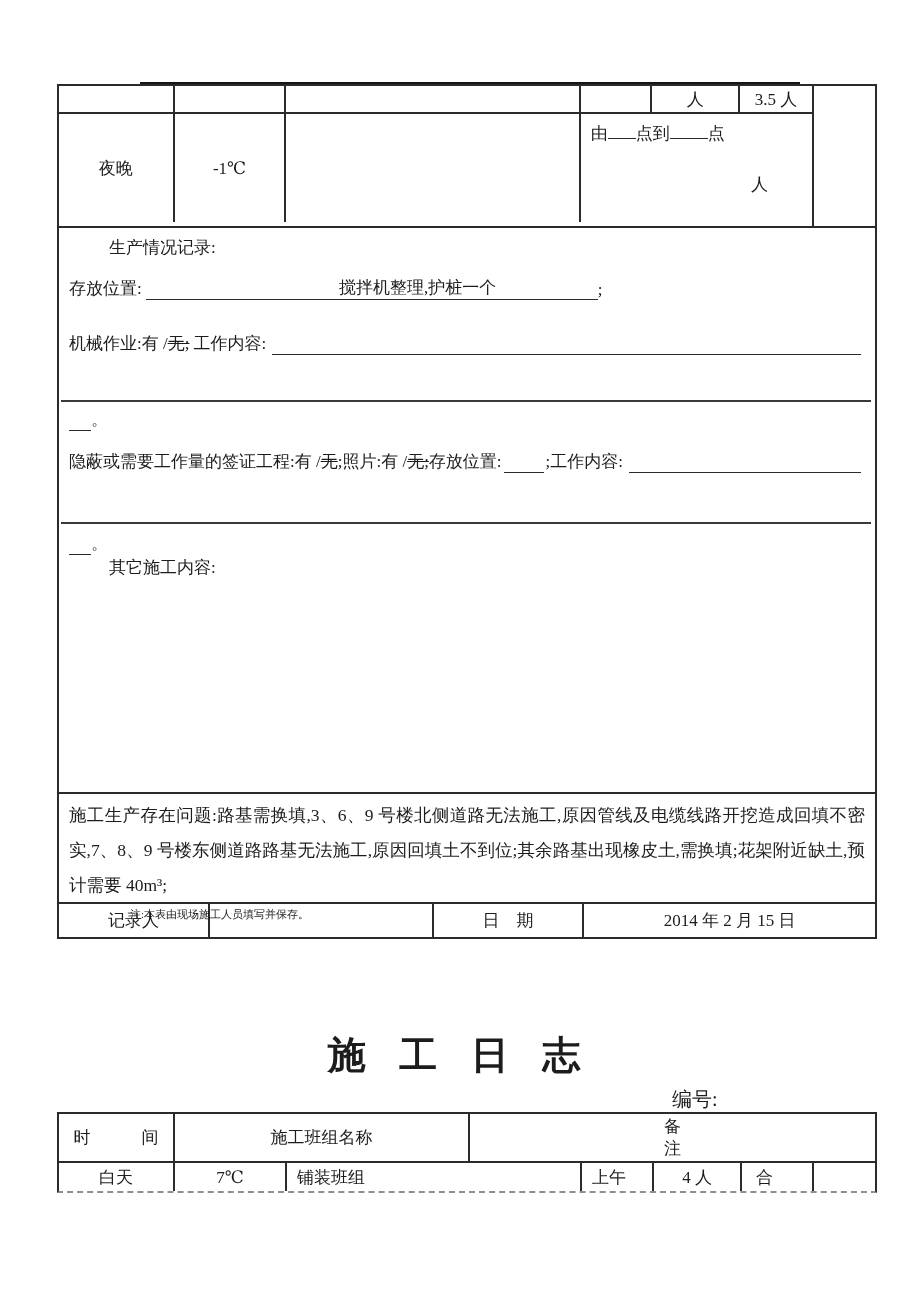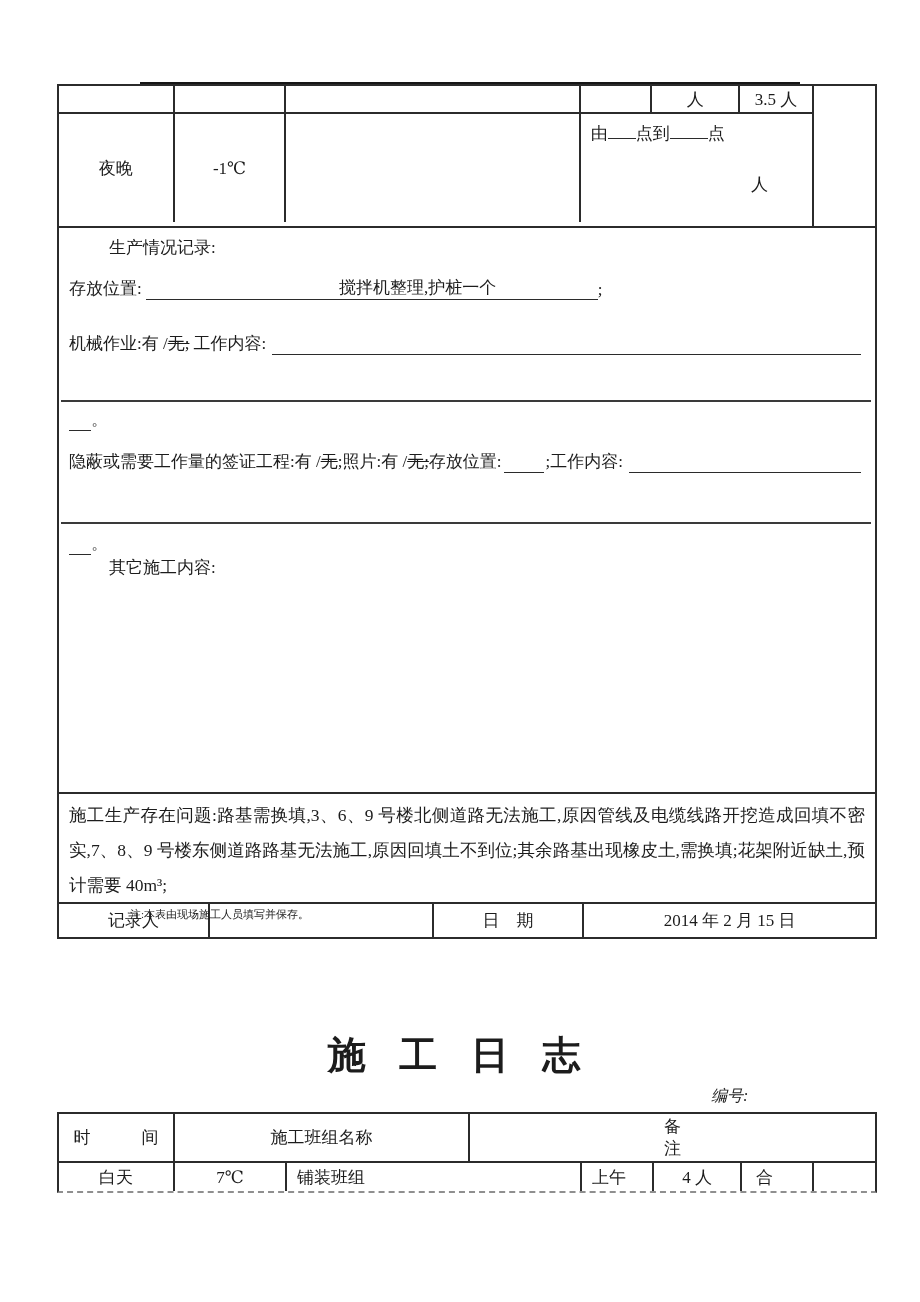--- a/index.html
+++ b/index.html
@@ -29,21 +29,21 @@
   .hr-full{position:absolute;left:2px;right:4px;border-bottom:2px solid #3a3a3a;height:0;}
   .struck{text-decoration:line-through;}
   .problems{border-top:2px solid #2b2b2b;height:110px;padding:4px 10px 0 10px;line-height:35px;text-align:justify;font-size:17.5px;}
   .frow{display:flex;height:35px;border-top:2px solid #2b2b2b;}
   .frow .fc{border-right:2px solid #2b2b2b;display:flex;align-items:center;justify-content:center;}
   .frow .fc:last-child{border-right:none;flex:1;}
   .fc-1{width:151px;} .fc-2{width:224px;} .fc-3{width:150px;}
   .note{position:absolute;left:130px;top:907px;font-size:11px;}
   
   .title{position:absolute;left:0;top:1030px;width:920px;text-align:center;font-size:38px;font-weight:bold;letter-spacing:12px;}
-  .serial{position:absolute;left:711px;top:1086px;font-size:16px;font-style:italic;}
+  .serial{position:absolute;left:672px;top:1086px;font-size:20px;}
   
   .btable{position:absolute;left:57px;top:1112px;width:820px;border:2px solid #2b2b2b;border-bottom:2px dashed #8f8f8f;background:#fff;}
   .bh{display:flex;height:49px;border-bottom:2px solid #2b2b2b;}
   .bh .c,.br .c{border-right:2px solid #2b2b2b;display:flex;align-items:center;justify-content:center;}
   .bh .c:last-child,.br .c:last-child{border-right:none;flex:1;}
   .bh .merged{width:232px;}
   .br{display:flex;height:28px;}
   .remark-stack{display:block;width:1.1em;margin:auto;word-break:break-all;line-height:22px;text-align:center;}
   .cell-left{justify-content:flex-start !important;padding-left:10px;}
 </style>

